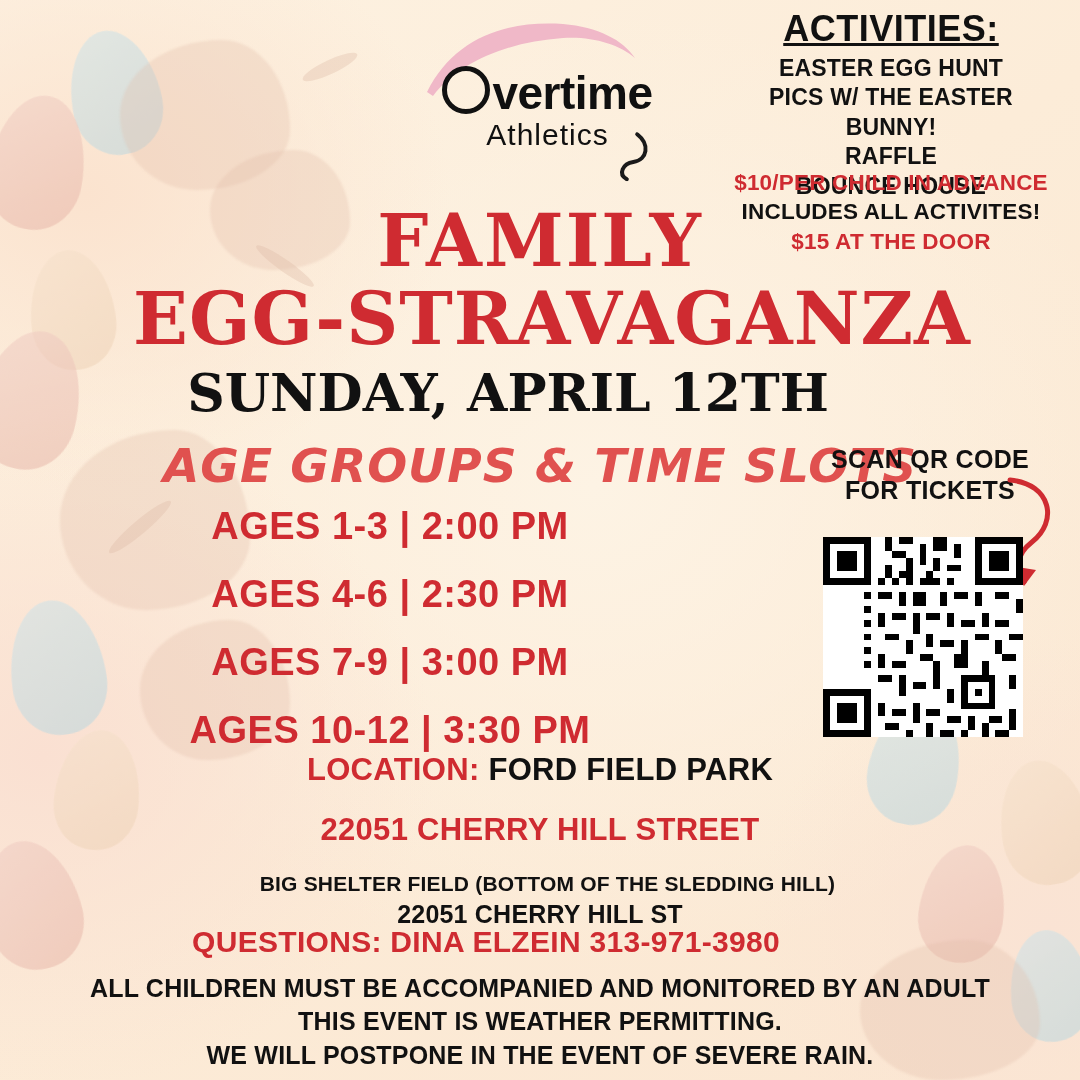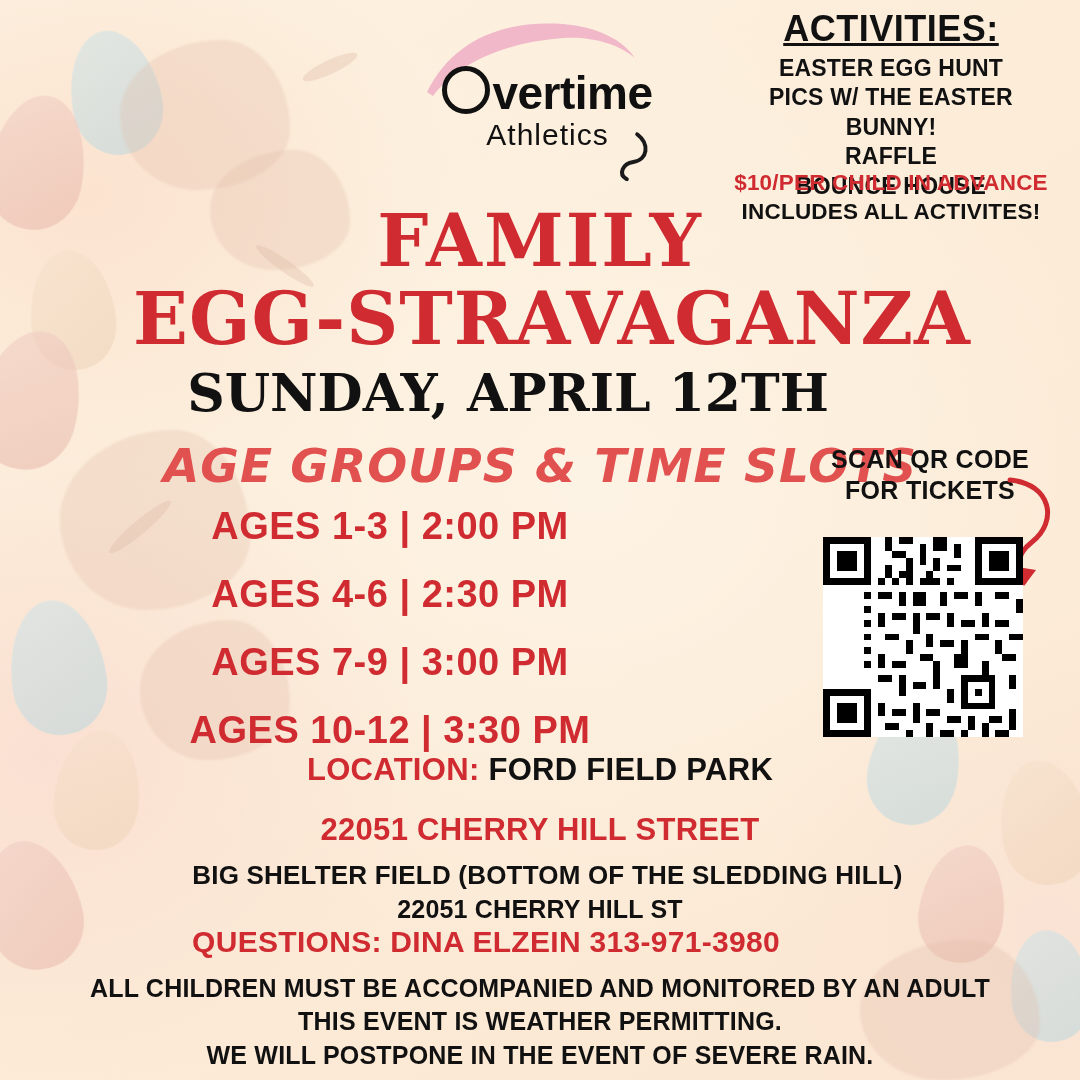--- a/index.html
+++ b/index.html
@@ -248,22 +248,22 @@
   }
   .loc-line1 .val { color: #111; }
   .loc-line2 {
     margin-top: 24px;
     font-size: 31px;
     font-weight: bold;
     color: #cf2b31;
     letter-spacing: .3px;
   }
   .loc-line3 {
-    margin-top: 12px;
-    font-size: 26px;
+    margin-top: 24px;
+    font-size: 21px;
     font-weight: bold;
     color: #111;
     letter-spacing: .2px;
     padding-left: 15px;
   }
   .loc-line4 {
     margin-top: 4px;
     font-size: 25px;
     font-weight: bold;
     color: #111;
@@ -339,20 +339,21 @@
     <div class="head">ACTIVITIES:</div>
     <div class="item">EASTER EGG HUNT</div>
     <div class="item">PICS W/ THE EASTER BUNNY!</div>
     <div class="item">RAFFLE</div>
     <div class="item">BOUNCE HOUSE</div>
   </div>
 
   <div class="price-block">
     <div class="price-red">$10/PER CHILD IN ADVANCE</div>
     <div class="price-black">INCLUDES ALL ACTIVITES!</div>
+    <div class="price-red">$15 AT THE DOOR</div>
   </div>
 
   <div class="title1">FAMILY</div>
   <div class="title2">EGG-STRAVAGANZA</div>
   <div class="datesub">SUNDAY, APRIL 12TH</div>
 
   <div class="agehead">AGE GROUPS &amp; TIME SLOTS</div>
   <div class="slots">
     <div class="slot">AGES 1-3 | 2:00 PM</div>
     <div class="slot">AGES 4-6 | 2:30 PM</div>

